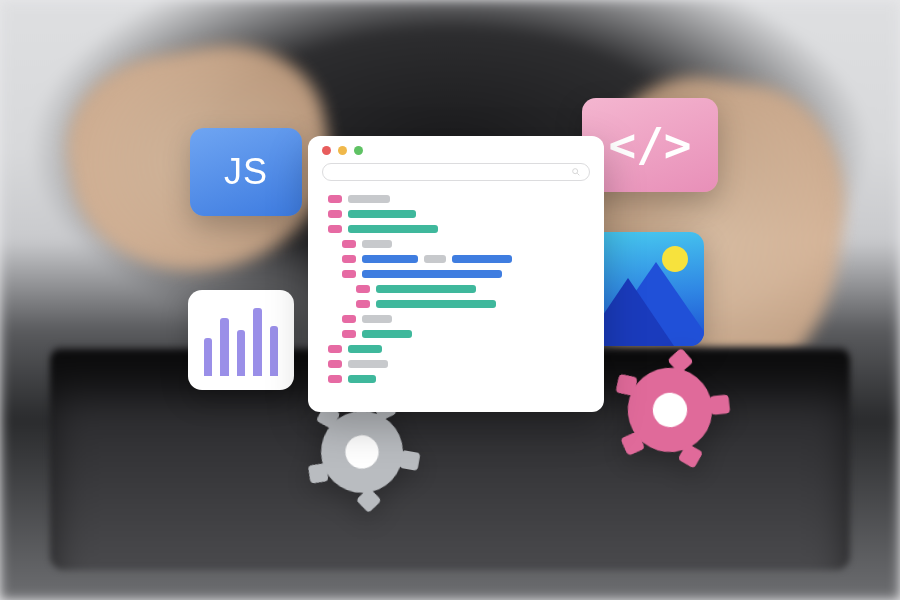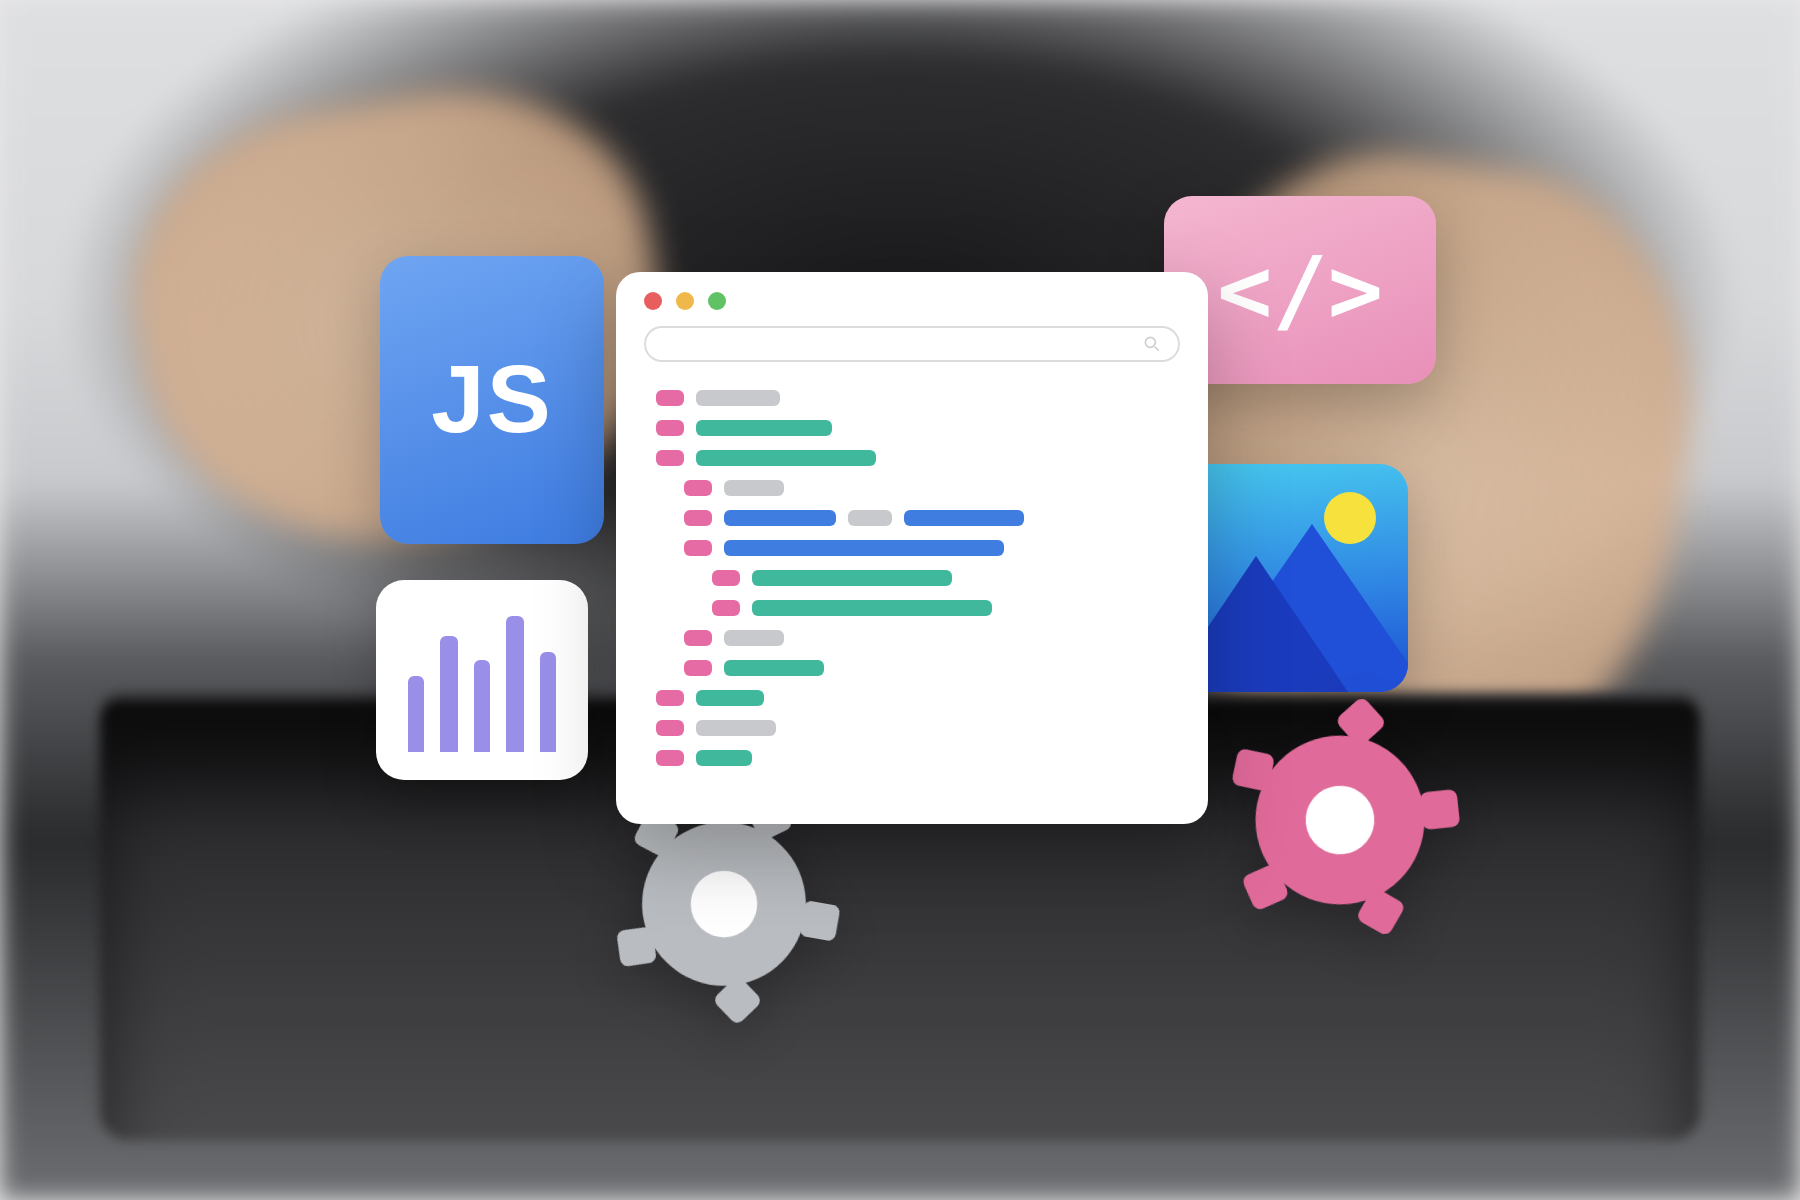--- a/index.html
+++ b/index.html
@@ -31,24 +31,24 @@
     background: linear-gradient(to bottom, #1c1c1e 0%, #2d2d30 30%, #4a4a4d 100%);
     border-radius: 10px 10px 14px 14px;
     filter: blur(3px);
     box-shadow: 0 -4px 0 #3a3a3d, inset 0 40px 40px rgba(0,0,0,0.6);
   }
 
   
   .tile { position: absolute; border-radius: 14px; box-shadow: 0 10px 28px rgba(0,0,0,0.22); }
 
   .js-tile {
-    left: 190px; top: 128px; width: 112px; height: 144px;
+    left: 190px; top: 128px; width: 112px; height: 88px;
     background: linear-gradient(160deg, #6fa5f2, #3d7be0);
     display: flex; align-items: center; justify-content: center;
-    color: #fff; font-size: 48px; font-weight: 700; letter-spacing: 1px;
+    color: #fff; font-size: 36px; font-weight: 400; letter-spacing: 1px;
   }
 
   .code-tile {
     left: 582px; top: 98px; width: 136px; height: 94px;
     background: linear-gradient(160deg, #f4b6d0, #e88fb8);
     display: flex; align-items: center; justify-content: center;
     color: #fff; font-size: 46px; font-weight: 600; font-family: Menlo, monospace;
   }
 
   .chart-tile {

